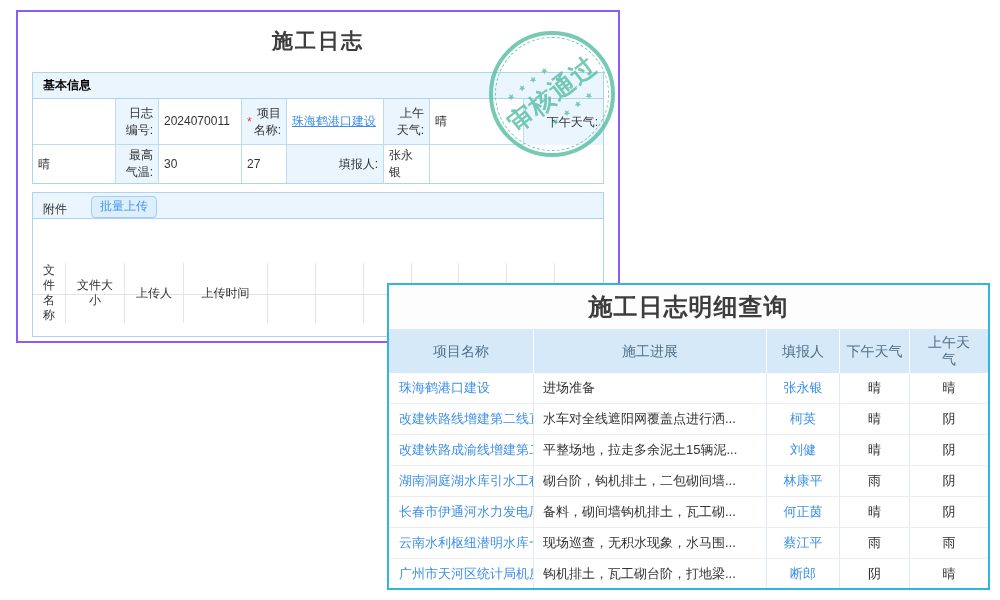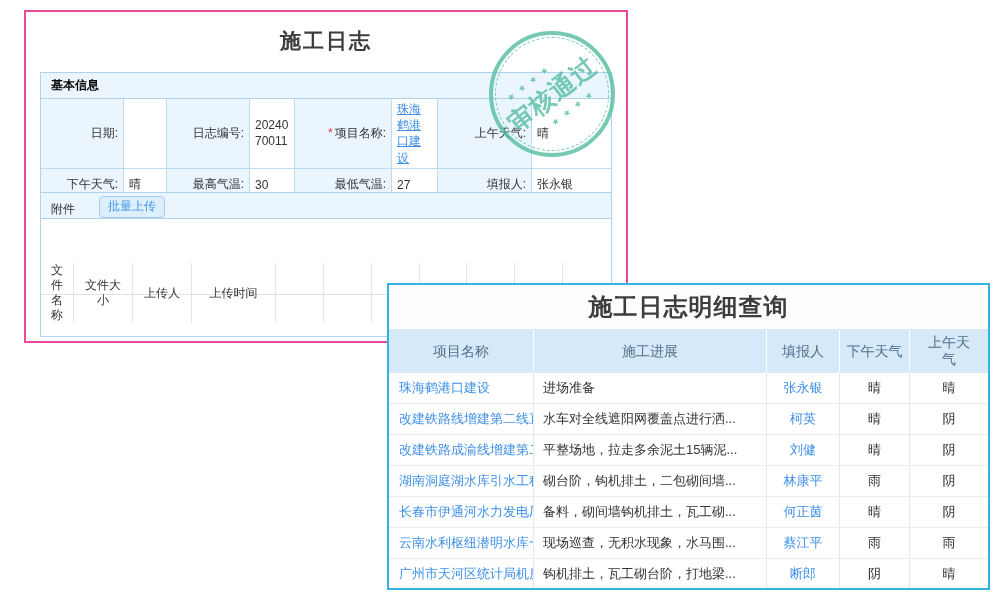--- a/index.html
+++ b/index.html
@@ -1,22 +1,22 @@
 <!DOCTYPE html>
 <html><head>
 <meta charset="utf-8">
 <style>
   * { margin:0; padding:0; box-sizing:border-box; }
   html,body { width:1000px; height:600px; background:#fff;
     font-family:"Liberation Sans","DejaVu Sans",sans-serif; color:#333; }
   .stage { position:relative; width:1000px; height:600px; overflow:hidden; background:#fff; }
 
   
-  .panel1 { position:absolute; left:24px; top:10px; width:604px; height:333px;
-    border:2px solid #ec4899; background:#fff; z-index:1; }
+  .panel1 { position:absolute; left:16px; top:10px; width:604px; height:333px;
+    border:2px solid #8b5cf6; background:#fff; z-index:1; }
   .p1-title { height:58px; display:flex; align-items:center; justify-content:center;
     font-size:21px; font-weight:bold; color:#3d3d3d; letter-spacing:2px; }
 
   .info-box { position:absolute; left:14px; top:60px; width:572px;
     border:1px solid #aed3ee; background:#fff; }
   .sec-bar { height:26px; background:#eaf5fd; display:flex; align-items:center;
     padding:0 10px; font-size:12px; color:#000000; border-bottom:1px solid #aed3ee;font-weight:bold; }
   .info-grid { display:grid; grid-template-columns:83px 43px 83px 45px 97px 46px 94px 79px; }
   .info-grid .cell { border-right:1px solid #bcdaf0; border-bottom:1px solid #bcdaf0;
     font-size:12px; display:flex; align-items:center; min-height:46px; padding:2px 5px;
@@ -80,39 +80,37 @@
 <body>
 
 <div class="stage">
 
   <div class="panel1">
     <div class="p1-title">施工日志</div>
 
     <div class="info-box">
       <div class="sec-bar">基本信息</div>
       <div class="info-grid">
-        <div class="cell lbl">日期:</div>
         <div class="cell"></div>
         <div class="cell lbl">日志编号:</div>
         <div class="cell" style="word-break:break-all; line-height:1.35;">2024070011</div>
         <div class="cell lbl">
             <span class="req">*</span>
             <span>项目名称:</span>
           </div>
         <div class="cell">
             <a class="flink" href="#">珠海鹤港口建设</a>
           </div>
         <div class="cell lbl">上午天气:</div>
         <div class="cell">晴</div>
 
         <div class="cell lbl r2">下午天气:</div>
         <div class="cell r2">晴</div>
         <div class="cell lbl r2">最高气温:</div>
         <div class="cell r2">30</div>
-        <div class="cell lbl r2">最低气温:</div>
         <div class="cell r2">27</div>
         <div class="cell lbl r2">填报人:</div>
         <div class="cell r2">张永银</div>
       </div>
     </div>
 
     <div class="attach-box">
       <div class="attach-bar">
         <span>附件</span>
         <button class="btn-upload">批量上传</button>

